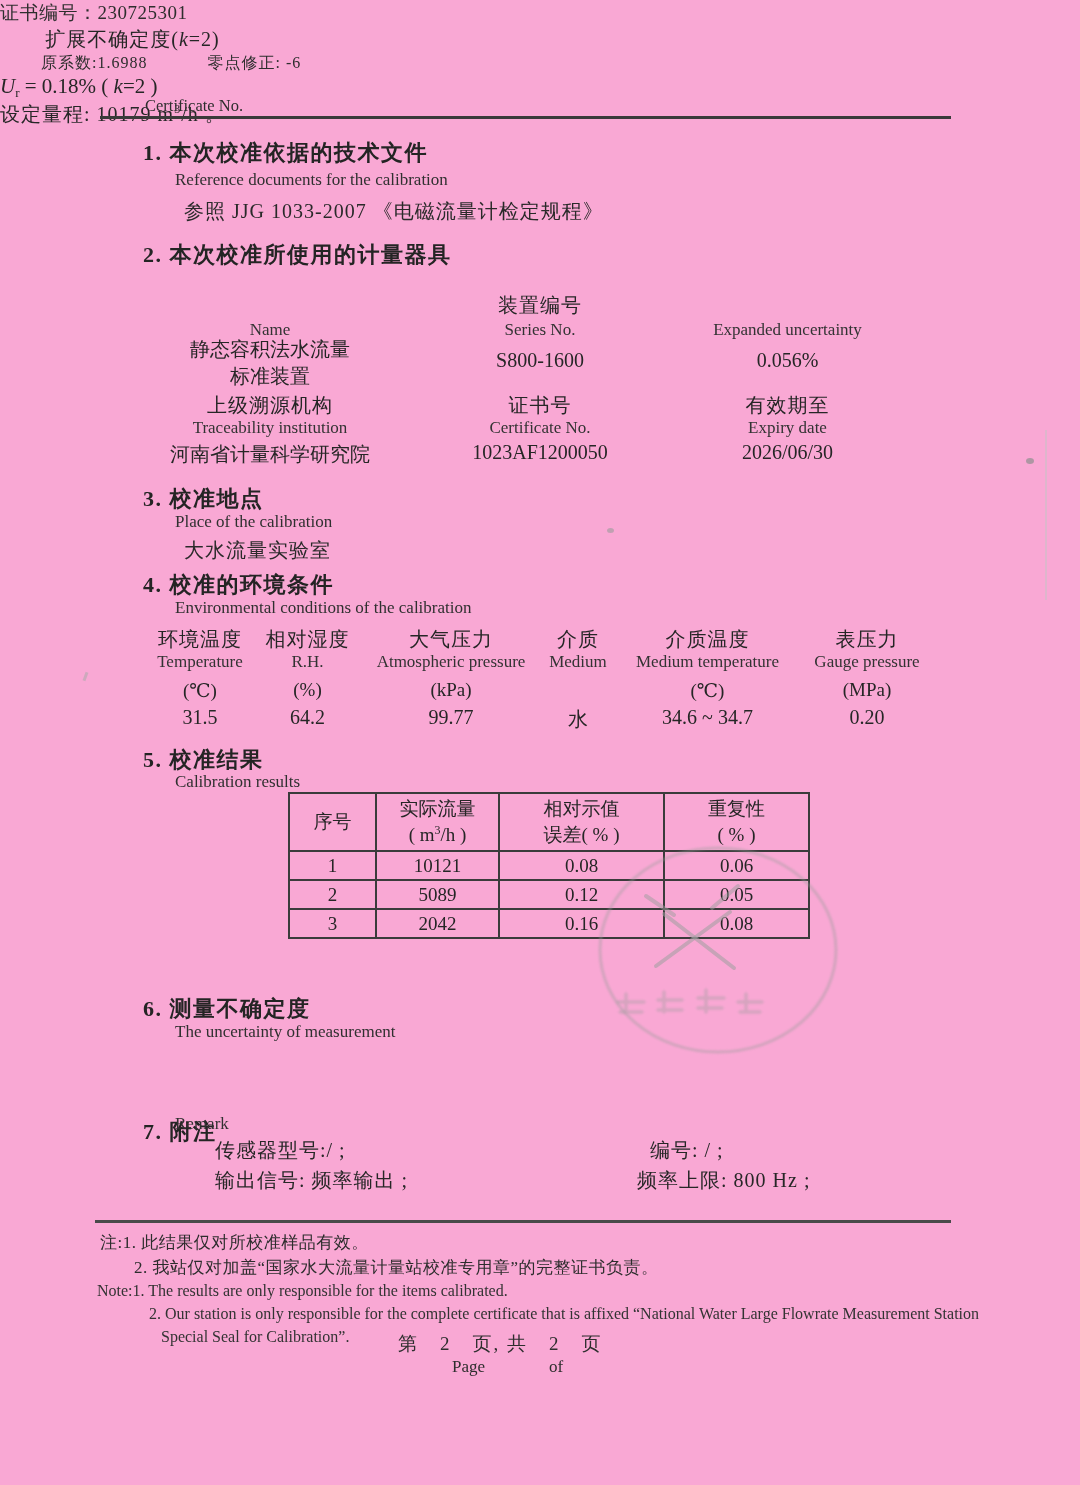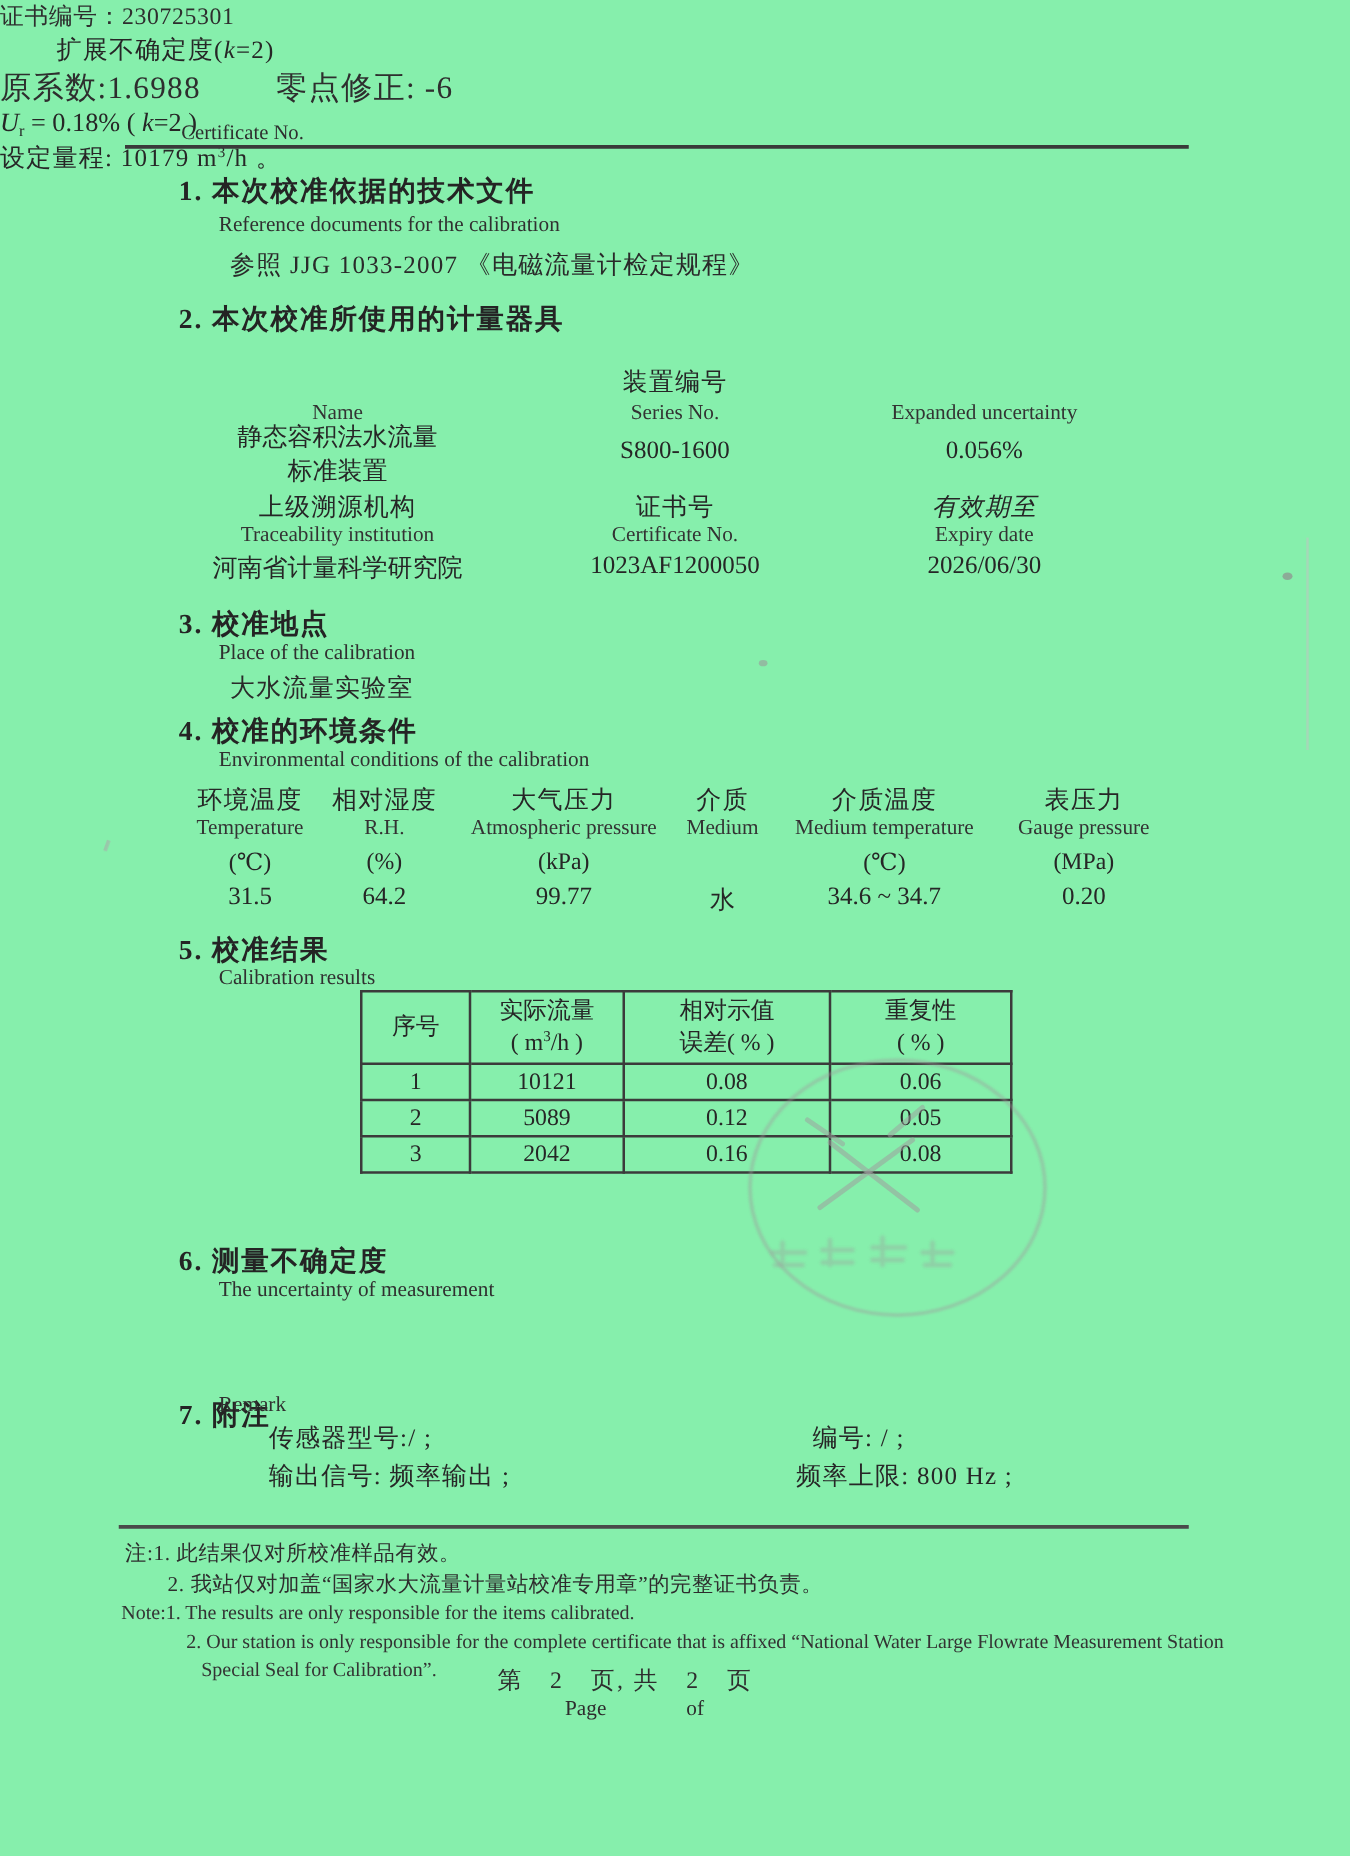--- a/index.html
+++ b/index.html
@@ -1,19 +1,19 @@
 <!DOCTYPE html>
 <html><head>
 <meta charset="utf-8">
 <style>
   html,body{margin:0;padding:0;}
   #page{
     position:relative;
     width:1080px;height:1485px;
-    background:#86efac;
+    background:#f9a8d4;
     font-family:"Liberation Serif","DejaVu Serif",serif;
     color:#2e2e2e;
     overflow:hidden;
   }
   #page div, #page span, #page table, #page svg {position:absolute;}
   .inline, .inline span{position:static !important;}
   .zh-head{font-size:22px;font-weight:700;letter-spacing:1.5px;color:#242424;white-space:nowrap;}
   .en-sub{font-size:17px;color:#303030;white-space:nowrap;}
   .body-zh{font-size:20px;letter-spacing:1px;color:#2a2a2a;white-space:nowrap;}
   .cell{text-align:center;white-space:nowrap;}
@@ -49,21 +49,21 @@
   .e4{left:538px;width:80px;}  .e5{left:620px;width:175px;} .e6{left:798px;width:138px;}
   .er-h{top:626px;} .er-e{top:652px;} .er-u{top:679px;font-size:19px;} .er-v{top:706px;font-family:Liberation Serif, serif;}
   
   #s5-zh{left:143px;top:745px;}
   #s5-en{left:175px;top:772px;}
   #results-table{left:288px;top:792px;border-collapse:collapse;font-size:19px;color:#262626;}
   #results-table td{border:2px solid #3b3b3b;text-align:center;padding:0;white-space:nowrap;}
   #results-table tr.hdr td{height:56px;line-height:1.35;}
   #results-table tr.datarow td{height:27px;}
   #coef-1{left:290px;top:944px;} #coef-2{left:290px;top:975px;}
-  .coef{font-size:25px;letter-spacing:1px;white-space:nowrap;}
+  .coef{font-size:16px;letter-spacing:1px;white-space:nowrap;padding-left:41px;}
   .coef .z{position:static;margin-left:60px;}
   
   #s6-zh{left:143px;top:994px;}
   #s6-en{left:175px;top:1022px;}
   #formula{left:276px;top:1042px;font-size:21px;white-space:nowrap;color:#262626;}
   #formula i{font-family:"Liberation Serif",serif;}
   #formula .subr{font-size:13px;vertical-align:-4px;}
   
   #s7-zh{left:143px;top:1117px;}
   #s7-en{left:175px;top:1114px;}
@@ -110,21 +110,21 @@
   <div class="cell cell-en s2c1 s2r-e">Name</div>
   <div class="cell cell-en s2c2 s2r-e">Series No.</div>
   <div class="cell cell-en s2c3 s2r-e">Expanded uncertainty</div>
   <div class="cell cell-val s2c1" style="top:336px;">静态容积法水流量</div>
   <div class="cell cell-val s2c1" style="top:363px;">标准装置</div>
   <div class="cell cell-val s2c2" style="top:349px;">S800-1600</div>
   <div class="cell cell-val s2c3" style="top:349px;">0.056%</div>
 
   <div class="cell cell-zh s2c1" style="top:392px;">上级溯源机构</div>
   <div class="cell cell-zh s2c2" style="top:392px;">证书号</div>
-  <div class="cell cell-zh s2c3" style="top:392px;font-style:italic;">有效期至</div>
+  <div class="cell cell-zh s2c3" style="top:392px;">有效期至</div>
   <div class="cell cell-en s2c1" style="top:418px;">Traceability institution</div>
   <div class="cell cell-en s2c2" style="top:418px;">Certificate No.</div>
   <div class="cell cell-en s2c3" style="top:418px;">Expiry date</div>
   <div class="cell cell-val s2c1" style="top:441px;">河南省计量科学研究院</div>
   <div class="cell cell-val s2c2" style="top:441px;">1023AF1200050</div>
   <div class="cell cell-val s2c3" style="top:441px;">2026/06/30</div>
 
   <div id="s3-zh" class="zh-head">3. 校准地点</div>
   <div id="s3-en" class="en-sub">Place of the calibration</div>
   <div id="s3-body" class="body-zh">大水流量实验室</div>

